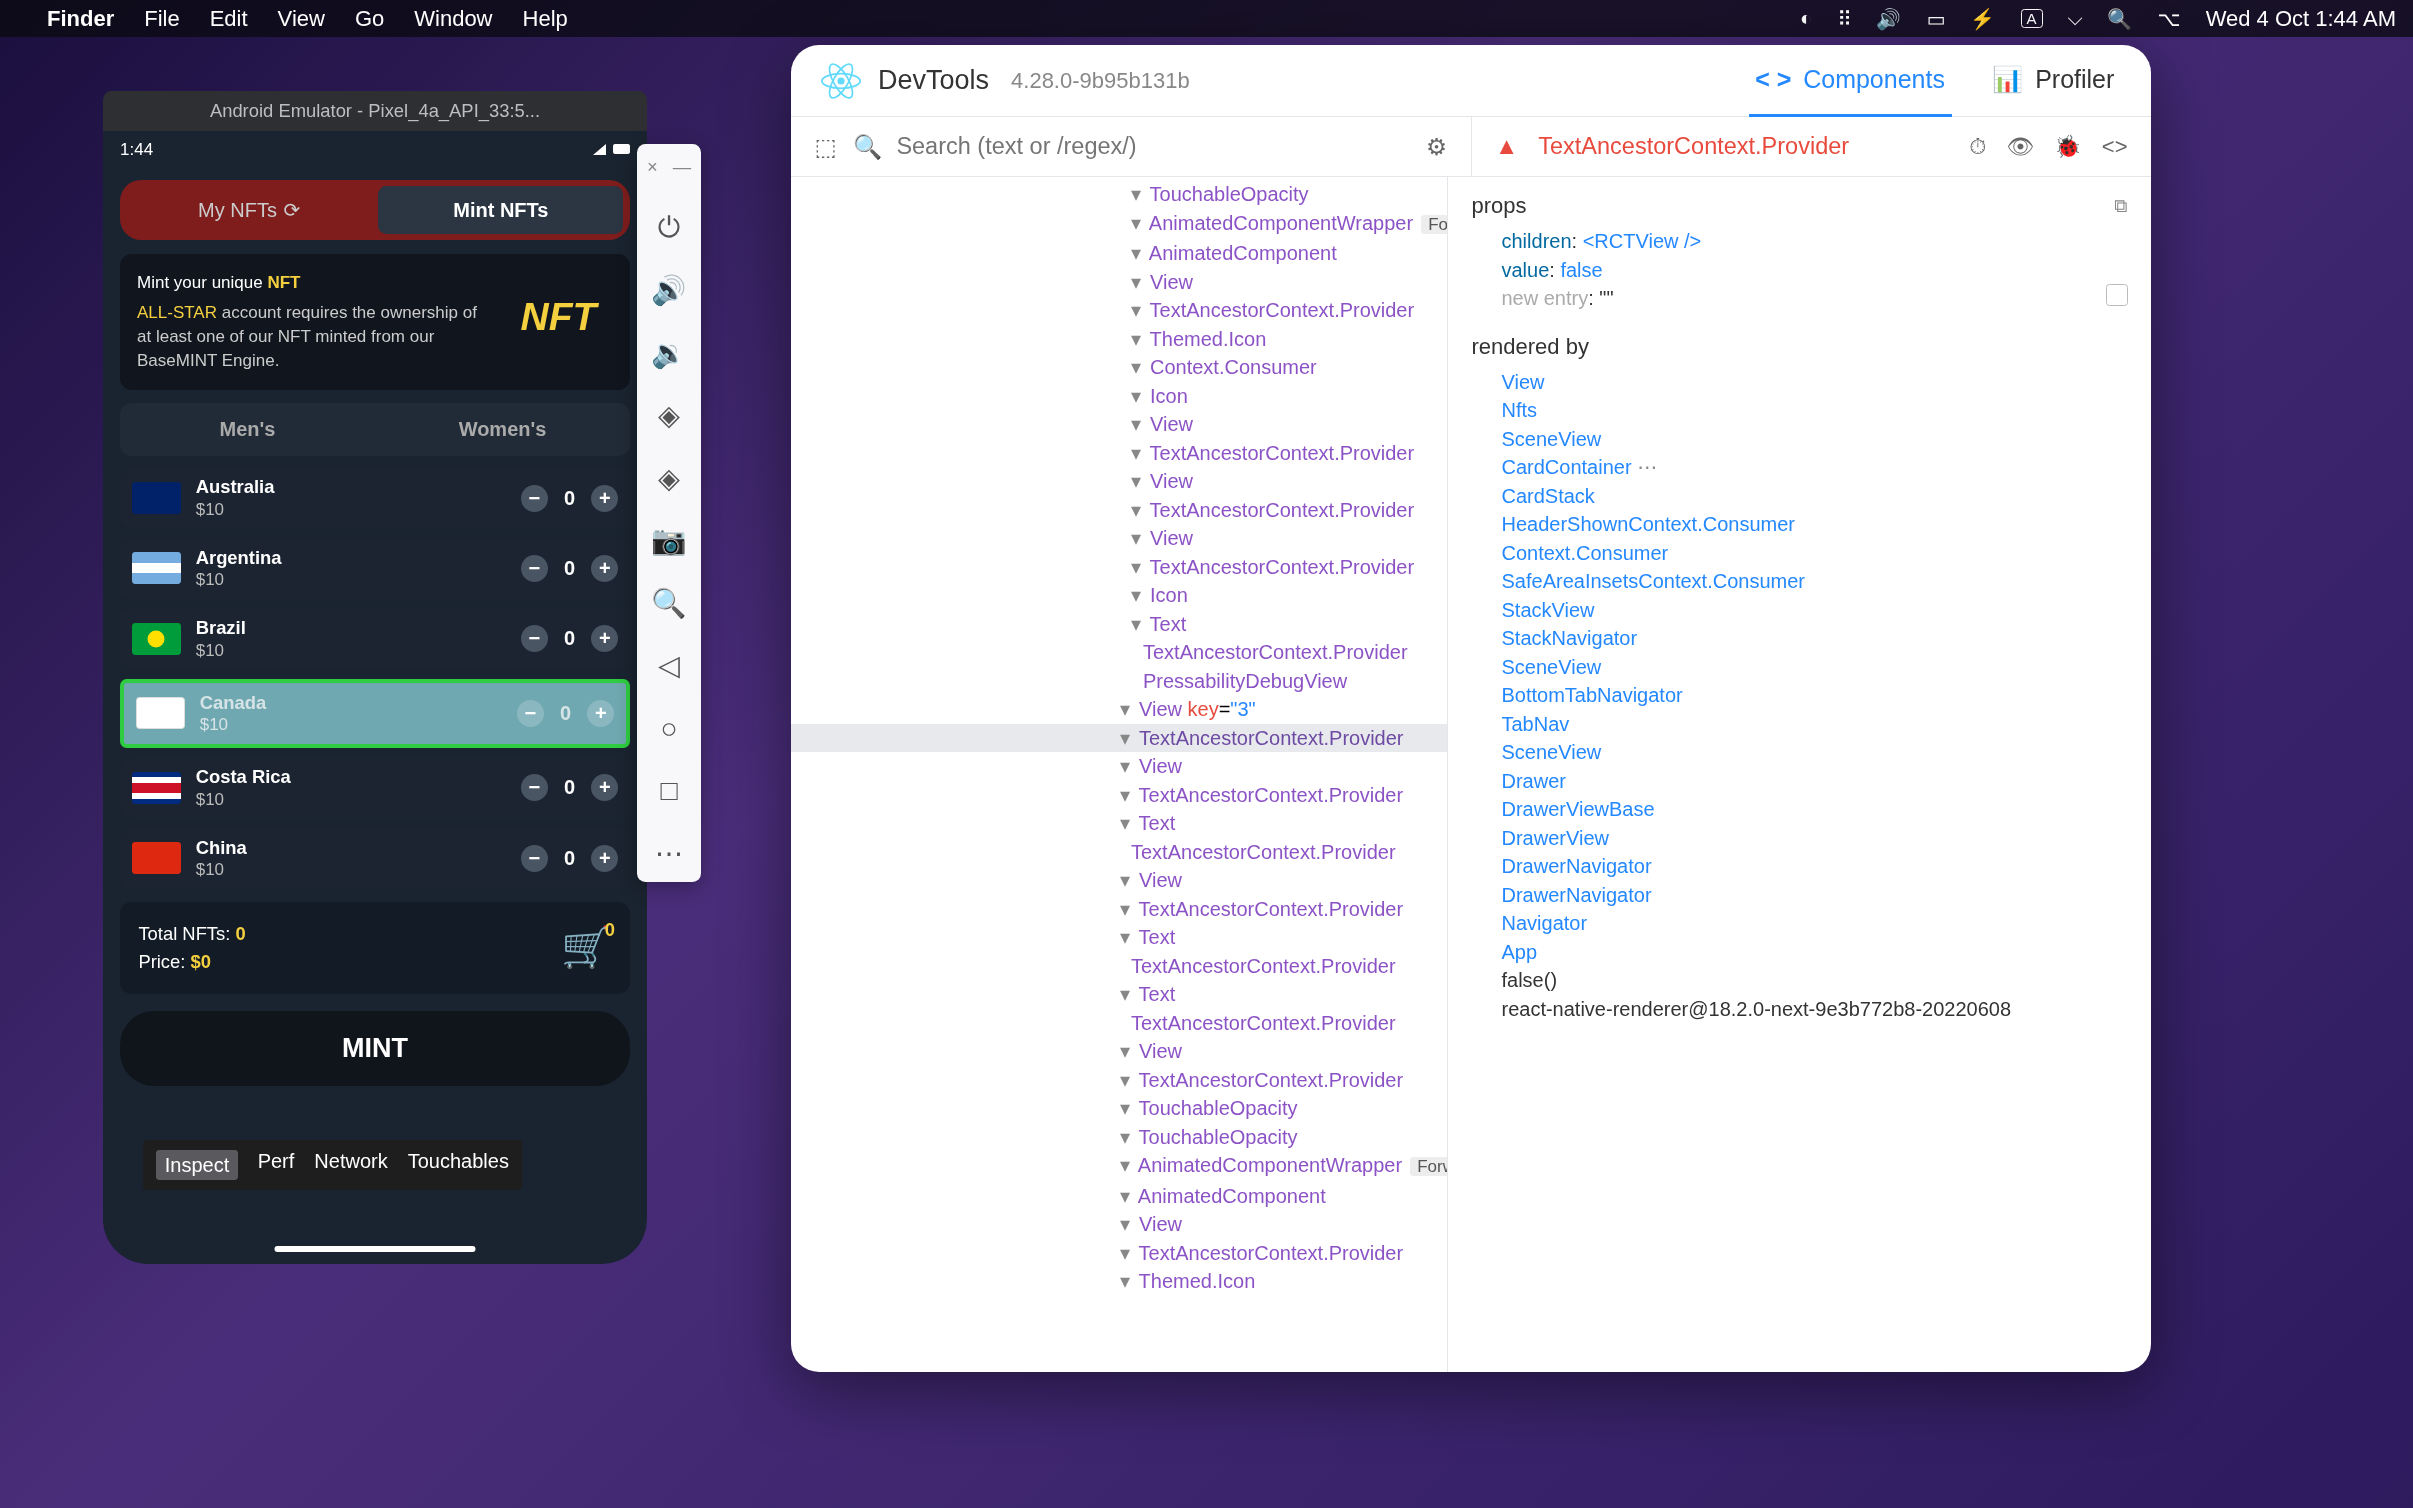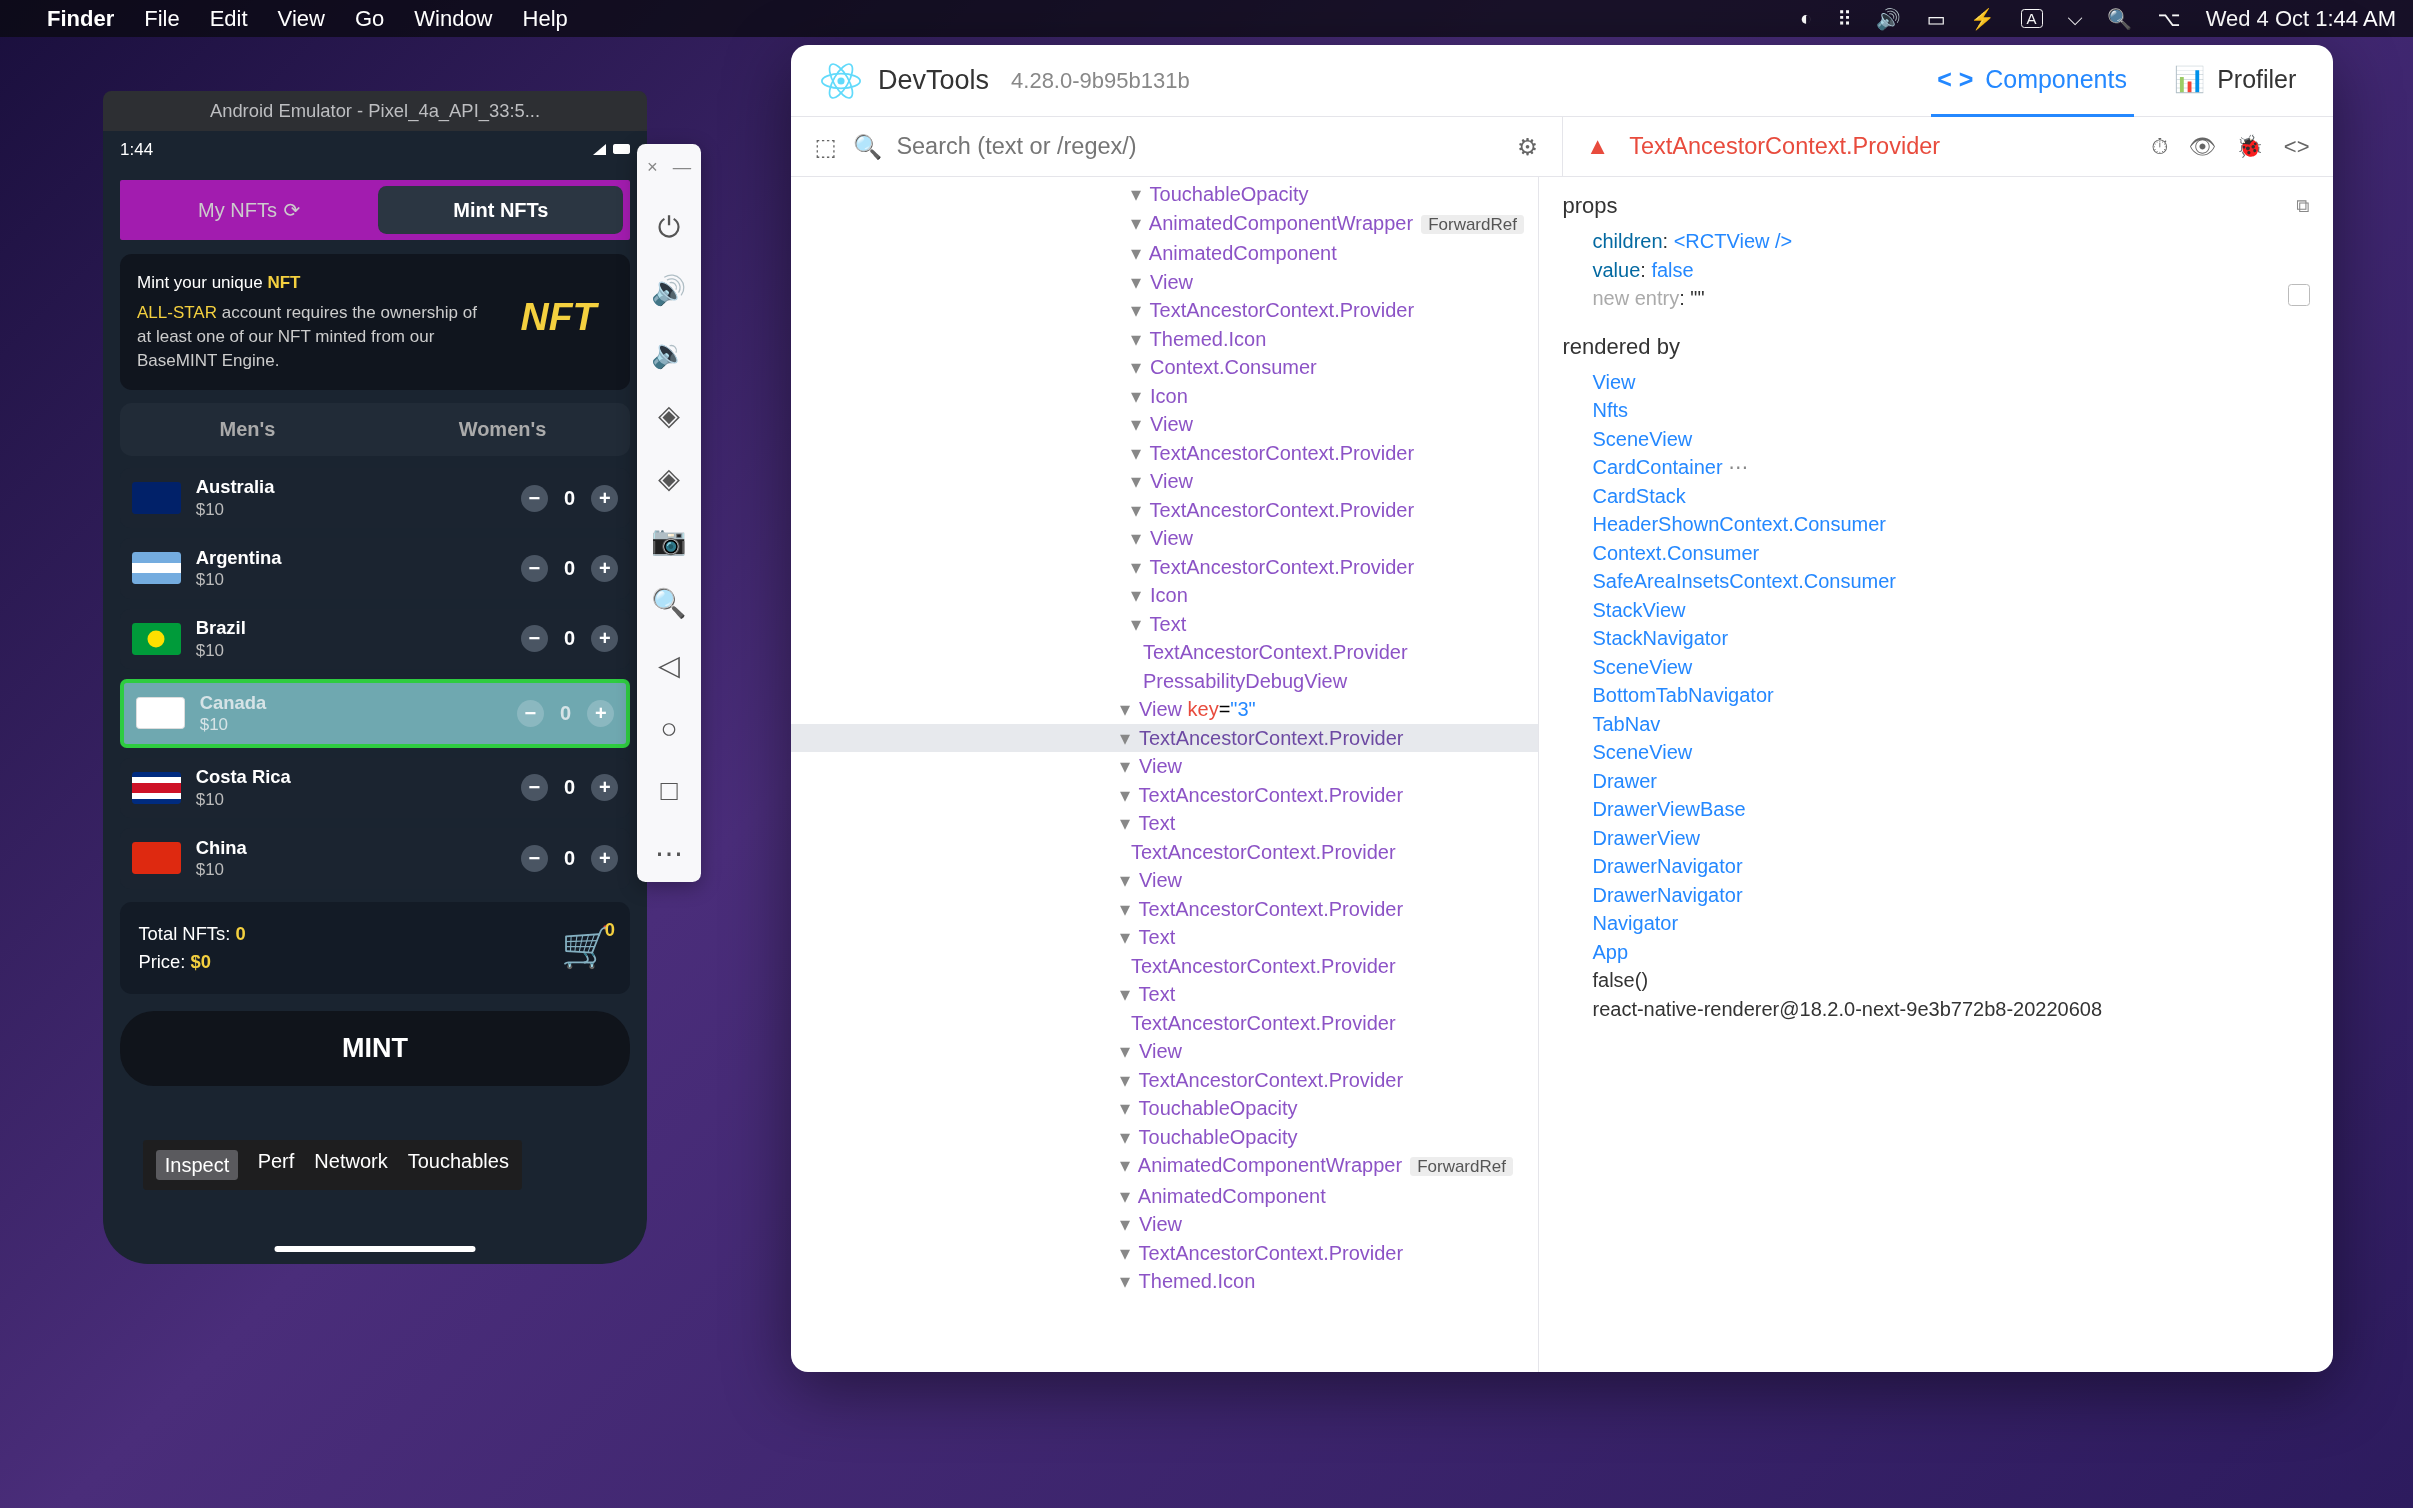--- a/index.html
+++ b/index.html
@@ -16,21 +16,21 @@
 
 .emu { position:absolute; left:67px; top:91px; width:580px; height:1215px;padding-left:36px; }
 .emu-title { background:#2d2f33; height:40px; border-radius:8.4px 8.4px 0 0; color:#bdbec1; font-size:18.4px; text-align:center; line-height:40px; }
 .emu-body { background:#1a2430; height:1133px; position:relative; border-radius:0 0 45px 45px; }
 .emu-status { height:37px; display:flex; align-items:center; padding:0 17px; color:#fff; font-size:17px; }
 .emu-status .right { margin-left:auto; display:flex; gap:6.7px; }
 .triangle { width:0; height:0; border-left:13.4px solid transparent; border-bottom:11.7px solid #fff; display:inline-block; }
 .battery { display:inline-block; width:17px; height:10px; border:1.7px solid #fff; border-radius:1.7px; position:relative; background:#fff; }
 
 .app-inner { padding:11.7px 17px 0 17px; }
-.tabrow { display:flex; background:#a21caf; border-radius:2px; padding:6.7px; gap:6.7px; }
+.tabrow { display:flex; background:#7f1d1d; border-radius:21px; padding:6.7px; gap:6.7px; }
 .tabrow .tab { flex:1; text-align:center; padding:11.7px 0; border-radius:8.4px; color:#ccc; font-size:20px; display:flex; align-items:center; justify-content:center; gap:6.7px; }
 .tabrow .tab.active { background:#2b3642; color:#fff; font-weight:600; }
 
 .mint-info { background:#10151e; border-radius:11.7px; padding:17px; margin-top:13.4px; display:flex; gap:10px; }
 .mint-info .txt { flex:1; color:#ccc; font-size:17px; line-height:1.4; }
 .mint-info .nft-badge { width:109px; height:92px; display:flex; align-items:center; justify-content:center; font-weight:900; font-size:39px; color:#f4d03f; font-style:italic; }
 
 .gender { display:flex; background:#212b37; border-radius:11.7px; margin-top:13.4px; }
 .gender .g { flex:1; text-align:center; padding:15px 0; color:#aaa; font-size:20px; font-weight:600; }
 
@@ -61,21 +61,21 @@
 
 .inspector-bar { position:absolute; bottom:74px; left:40px; background:rgba(30,30,30,.92); display:flex; padding:10px 13.4px; gap:20px; font-size:20px; color:#fff; border-radius:3.4px; }
 .inspector-bar .active { background:#5a5a5e; padding:3.4px 8.4px; border-radius:3.4px; }
 
 
 .side-tb { position:absolute; left:637px; top:144px; width:64px; background:#f8f8fa; border-radius:8.4px; padding:11.7px 0; display:flex; flex-direction:column; align-items:center; gap:28.5px; box-shadow:0 5px 20px rgba(0,0,0,.3); }
 .side-tb .top { display:flex; gap:15px; font-size:18.4px; color:#888; margin-bottom:5px; }
 .side-tb .ic { width:34px; height:34px; color:#555; display:flex; align-items:center; justify-content:center; font-size:28.5px; }
 
 
-.devtools { position:absolute; left:791px; top:45px; width:1542px; height:1327px; background:#fff; border-radius:17px; box-shadow:0 17px 67px rgba(0,0,0,.45); display:flex; flex-direction:column; overflow:hidden;justify-content:center; }
+.devtools { position:absolute; left:791px; top:45px; width:1360px; height:1327px; background:#fff; border-radius:28px; box-shadow:0 17px 67px rgba(0,0,0,.45); display:flex; flex-direction:column; overflow:hidden;justify-content:center; }
 .dt-header { height:72px; display:flex; align-items:center; padding:0 30px; border-bottom:0.8px solid #e5e5ea; gap:17px; }
 .dt-header .title { font-size:27px; color:#333; }
 .dt-header .ver { font-size:22px; color:#888; margin-left:5px; }
 .dt-header .dt-tabs { margin-left:auto; display:flex; gap:34px; }
 .dt-header .dt-tab { display:flex; align-items:center; gap:11.7px; font-size:25px; color:#333; padding:20px 6.7px; border-bottom:3.4px solid transparent; }
 .dt-header .dt-tab.active { color:#2488ff; border-bottom-color:#2488ff; }
 
 .dt-toolbar { height:60px; display:flex; align-items:center; border-bottom:0.8px solid #e5e5ea; }
 .dt-toolbar .left { flex:1; display:flex; align-items:center; padding:0 23.5px; gap:17px; border-right:0.8px solid #e5e5ea; height:100%; }
 .dt-toolbar .search { flex:1; display:flex; align-items:center; gap:13.4px; color:#999; font-size:23.5px; }

